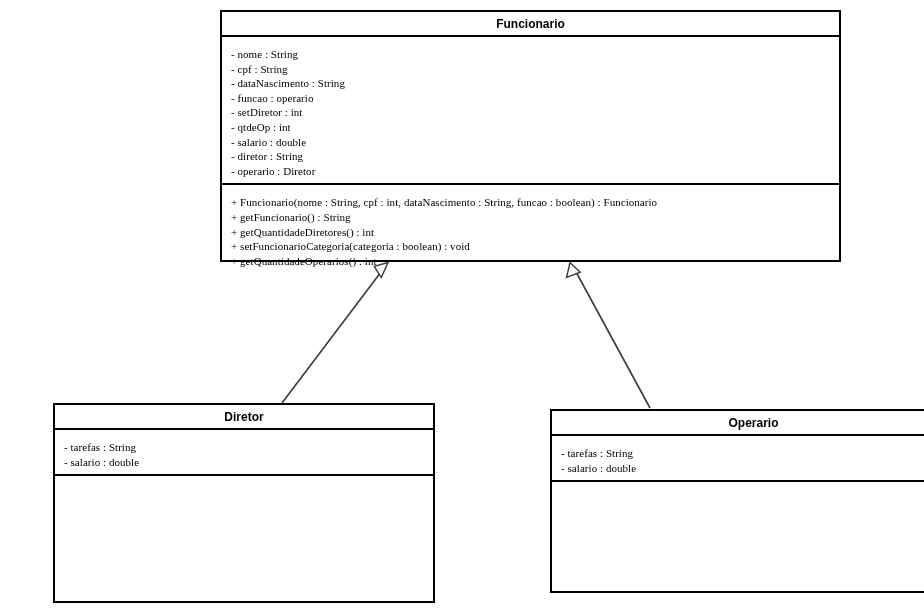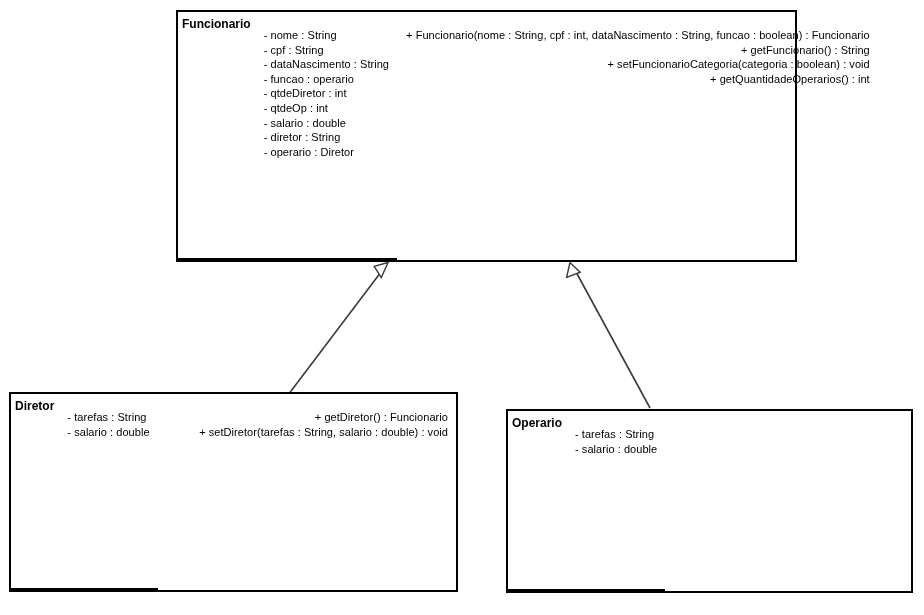--- a/index.html
+++ b/index.html
@@ -15,44 +15,45 @@
     background: #ffffff;
     overflow: hidden;
     font-family: "Liberation Sans", sans-serif;
   }
   .uml-class {
     position: absolute;
     box-sizing: border-box;
     background: #ffffff;
     border: 2px solid #000000;
     display: flex;
-    flex-direction: row;
+    flex-direction: column;
     z-index: 2;
+    margin-left: 44px;
   }
   .class-title {
     text-align: center;
     font-size: 12px;
     font-weight: bold;
     color: #000000;
     line-height: 1;
     padding: 6px 4px 5px 4px;
     border-bottom: 2px solid #000000;
     box-sizing: border-box;
     white-space: nowrap;
   }
   .compartment {
     box-sizing: border-box;
-    padding: 16px 8px 5px 9px;
+    padding: 10px 8px 5px 9px;
+    font-family: Liberation Serif, serif;
   }
   .compartment.attributes {
     border-bottom: 2px solid #000000;
   }
   .compartment.operations {
     flex: 1 1 auto;
-    text-align: right;
   }
   .member {
     font-size: 11px;
     color: #000000;
     line-height: 14.6px;
     white-space: nowrap;
     letter-spacing: 0.05px;
   }
   .connector-layer {
     position: absolute;
@@ -92,43 +93,40 @@
     </g>
   </svg>
 
   <div class="uml-class" style="left:176px; top:10px; width:621px; height:252px;">
     <div class="class-title">Funcionario</div>
     <div class="compartment attributes">
       <div class="member">- nome : String</div>
       <div class="member">- cpf : String</div>
       <div class="member">- dataNascimento : String</div>
       <div class="member">- funcao : operario</div>
-      <div class="member">- qtdeDiretor : int</div>
+      <div class="member">- setDiretor : int</div>
       <div class="member">- qtdeOp : int</div>
       <div class="member">- salario : double</div>
       <div class="member">- diretor : String</div>
       <div class="member">- operario : Diretor</div>
     </div>
     <div class="compartment operations">
       <div class="member">+ Funcionario(nome : String, cpf : int, dataNascimento : String, funcao : boolean) : Funcionario</div>
       <div class="member">+ getFuncionario() : String</div>
+      <div class="member">+ getQuantidadeDiretores() : int</div>
       <div class="member">+ setFuncionarioCategoria(categoria : boolean) : void</div>
       <div class="member">+ getQuantidadeOperarios() : int</div>
     </div>
   </div>
 
-  <div class="uml-class" style="left:9px; top:392px; width:449px; height:200px;">
+  <div class="uml-class" style="left:9px; top:403px; width:382px; height:200px;">
     <div class="class-title">Diretor</div>
     <div class="compartment attributes">
       <div class="member">- tarefas : String</div>
       <div class="member">- salario : double</div>
-    </div>
-    <div class="compartment operations">
-      <div class="member">+ getDiretor() : Funcionario</div>
-      <div class="member">+ setDiretor(tarefas : String, salario : double) : void</div>
     </div>
   </div>
 
   <div class="uml-class" style="left:506px; top:409px; width:407px; height:184px;">
     <div class="class-title">Operario</div>
     <div class="compartment attributes">
       <div class="member">- tarefas : String</div>
       <div class="member">- salario : double</div>
     </div>
   </div>

